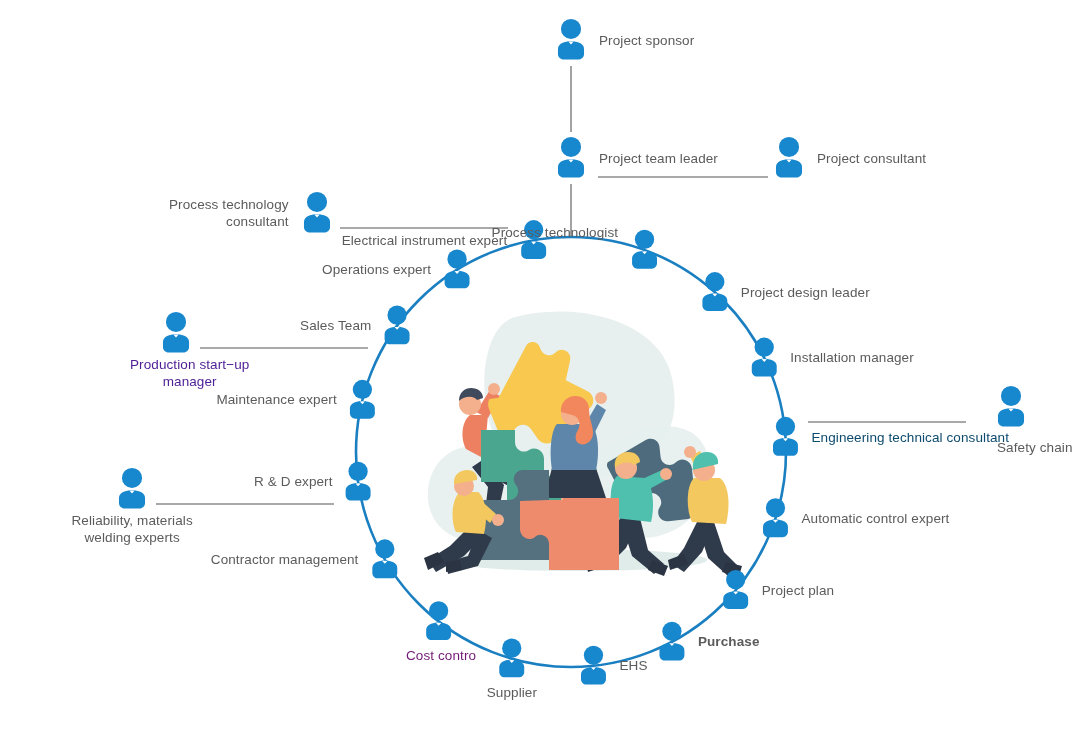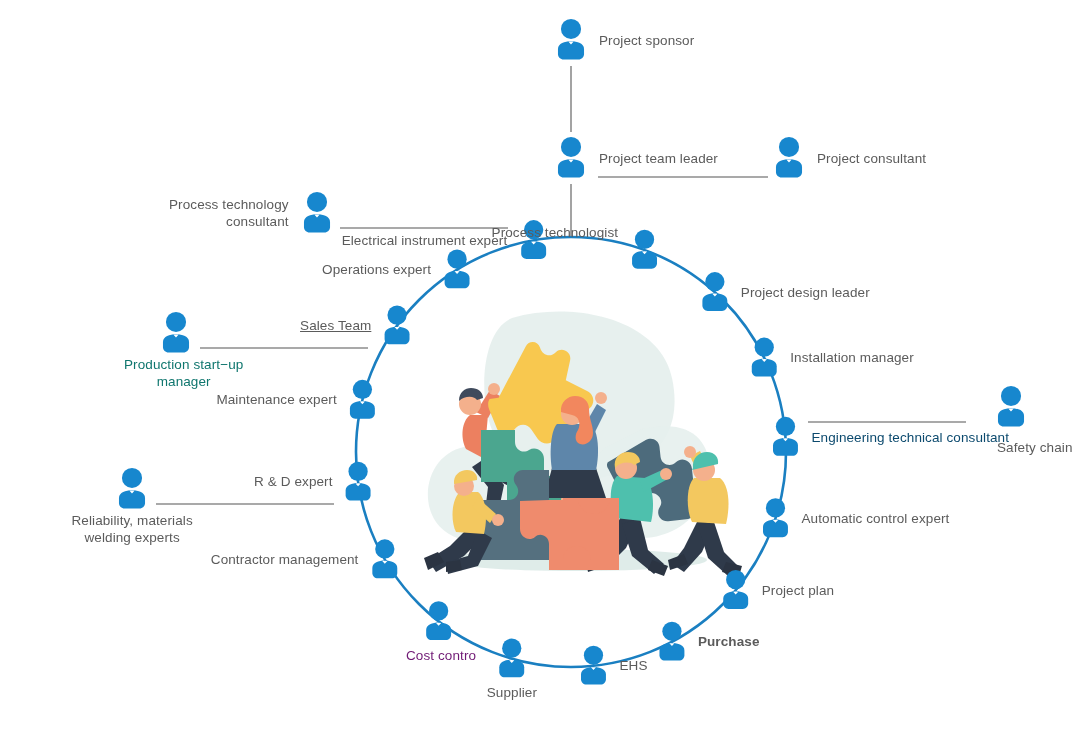--- a/index.html
+++ b/index.html
@@ -234,25 +234,25 @@
       <div class="lbl" style="color: #0c4a6e; left: 811.476px; top: 428.502px;">Engineering technical consultant</div>
       <div class="lbl" style="color: rgb(91, 91, 91); left: 801.477px; top: 509.939px;">Automatic control expert</div>
       <div class="lbl" style="color: rgb(91, 91, 91); left: 761.7px; top: 581.699px;">Project plan</div>
       <div class="lbl" style="color: rgb(91, 91, 91); left: 697.936px; top: 633.334px; font-weight: bold;">Purchase</div>
       <div class="lbl" style="color: rgb(91, 91, 91); left: 619.474px; top: 657.322px;">EHS</div>
       <div class="lbl c" style="color: rgb(91, 91, 91); left: 486.738px; top: 684.171px;">Supplier</div>
       <div class="lbl c" style="color: #701a75; left: 406px; top: 646.922px;">Cost contro</div>
       <div class="lbl r" style="color: rgb(91, 91, 91); left: 210.805px; top: 551px;">Contractor management</div>
       <div class="lbl r" style="color: rgb(91, 91, 91); left: 254.092px; top: 473.422px;">R &amp; D expert</div>
       <div class="lbl r" style="color: rgb(91, 91, 91); left: 216.386px; top: 391.487px; text-align: center;">Maintenance expert</div>
-      <div class="lbl r" style="color: rgb(91, 91, 91); left: 300.061px; top: 317.126px; text-decoration: underline;">Sales Team</div>
+      <div class="lbl r" style="color: rgb(91, 91, 91); left: 300.061px; top: 317.126px;">Sales Team</div>
       <div class="lbl r" style="color: rgb(91, 91, 91); left: 322.067px; top: 261.17px;">Operations expert</div>
       <div class="lbl r" style="color: rgb(91, 91, 91); left: 341.666px; top: 231.766px;">Electrical instrument expert</div>
       <div class="lbl" style="color: rgb(91, 91, 91); left: 599px; top: 31.5px; text-align: center;">Project sponsor</div>
       <div class="lbl" style="color: rgb(91, 91, 91); left: 599px; top: 149.5px;">Project team leader</div>
       <div class="lbl" style="color: rgb(91, 91, 91); left: 817px; top: 149.5px;">Project consultant</div>
       <div class="lbl r" style="color: rgb(91, 91, 91); left: 169px; top: 196px;">Process technology<br>consultant</div>
-      <div class="lbl c" style="color: #0f766e; left: 124px; top: 356px;">Production start−up<br>manager</div>
+      <div class="lbl c" style="color: #4c1d95; left: 130px; top: 356px;">Production start−up<br>manager</div>
       <div class="lbl c" style="color: rgb(91, 91, 91); left: 71.5px; top: 512px;">Reliability, materials<br>welding experts</div>
       <div class="lbl c" style="color: rgb(91, 91, 91); left: 973px; top: 438.5px; margin-left: 24px;">Safety chain</div>
     </div>
 
 </div>
 
 </body></html>

